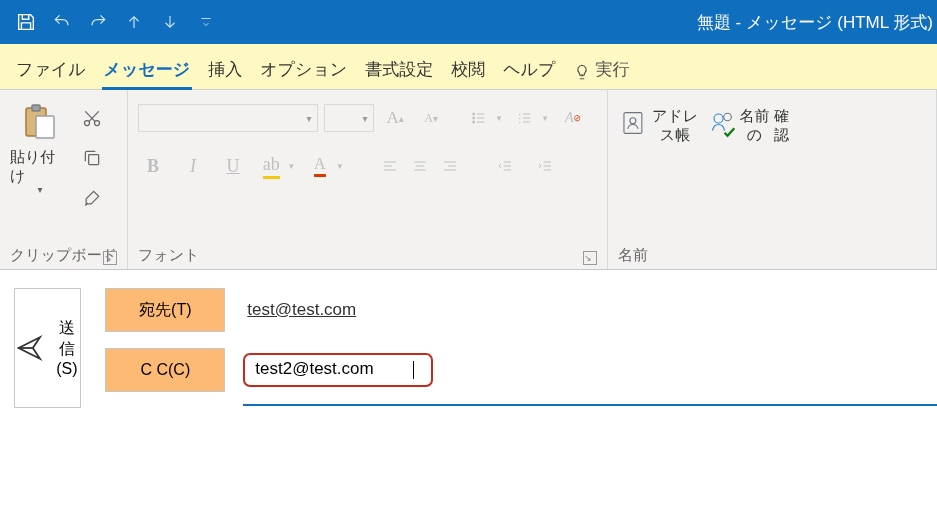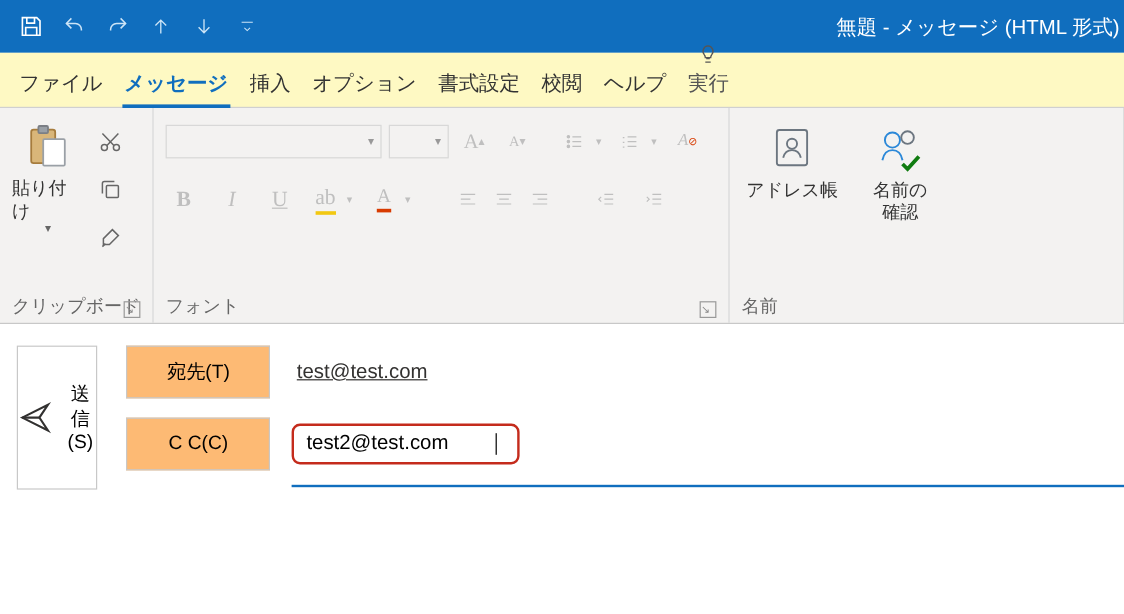--- a/index.html
+++ b/index.html
@@ -60,23 +60,22 @@
       font-weight: 600;
     }
     .tab.active::after {
       content: "";
       position: absolute;
       left: 0; right: 0; bottom: -1px;
       height: 3px;
       background: #106ebe;
     }
     .tab.tell {
-      display: flex; align-items: center; gap: 4px;
+      display: flex; align-items: flex-end; gap: 4px;
       color: #555;
-      flex-direction: column;
     }
     
     .ribbon {
       display: flex;
       background: #f3f2f1;
       border-bottom: 1px solid #c8c8c8;
       height: 180px;
     }
     .group {
       display: flex;
@@ -149,21 +148,21 @@
     .iconbtn.bold { font-weight: bold; font-size: 18px; }
     .iconbtn.italic { font-style: italic; font-size: 18px; }
     .iconbtn.underline { text-decoration: underline; font-size: 18px; }
     .colorbar-yellow { border-bottom: 3px solid #f2c811; padding-bottom: 1px;}
     .colorbar-red { border-bottom: 3px solid #d83b01; padding-bottom: 1px;}
     .alignset { display: flex; gap: 0; }
     .alignset .iconbtn { border-left: 1px solid transparent; }
     
     .namesgroup .group-body { display: flex; gap: 6px; }
     .bigbtn {
-      display: flex; flex-direction: column; align-items: center;
+      display: flex; align-items: center;
       width: 84px; padding-top: 6px;
       font-size: 15px; color: #333;
       text-align: center;
       line-height: 1.25;
     }
     .bigbtn svg { margin-bottom: 6px; }
     
     .compose {
       padding: 18px 14px;
       display: flex;

